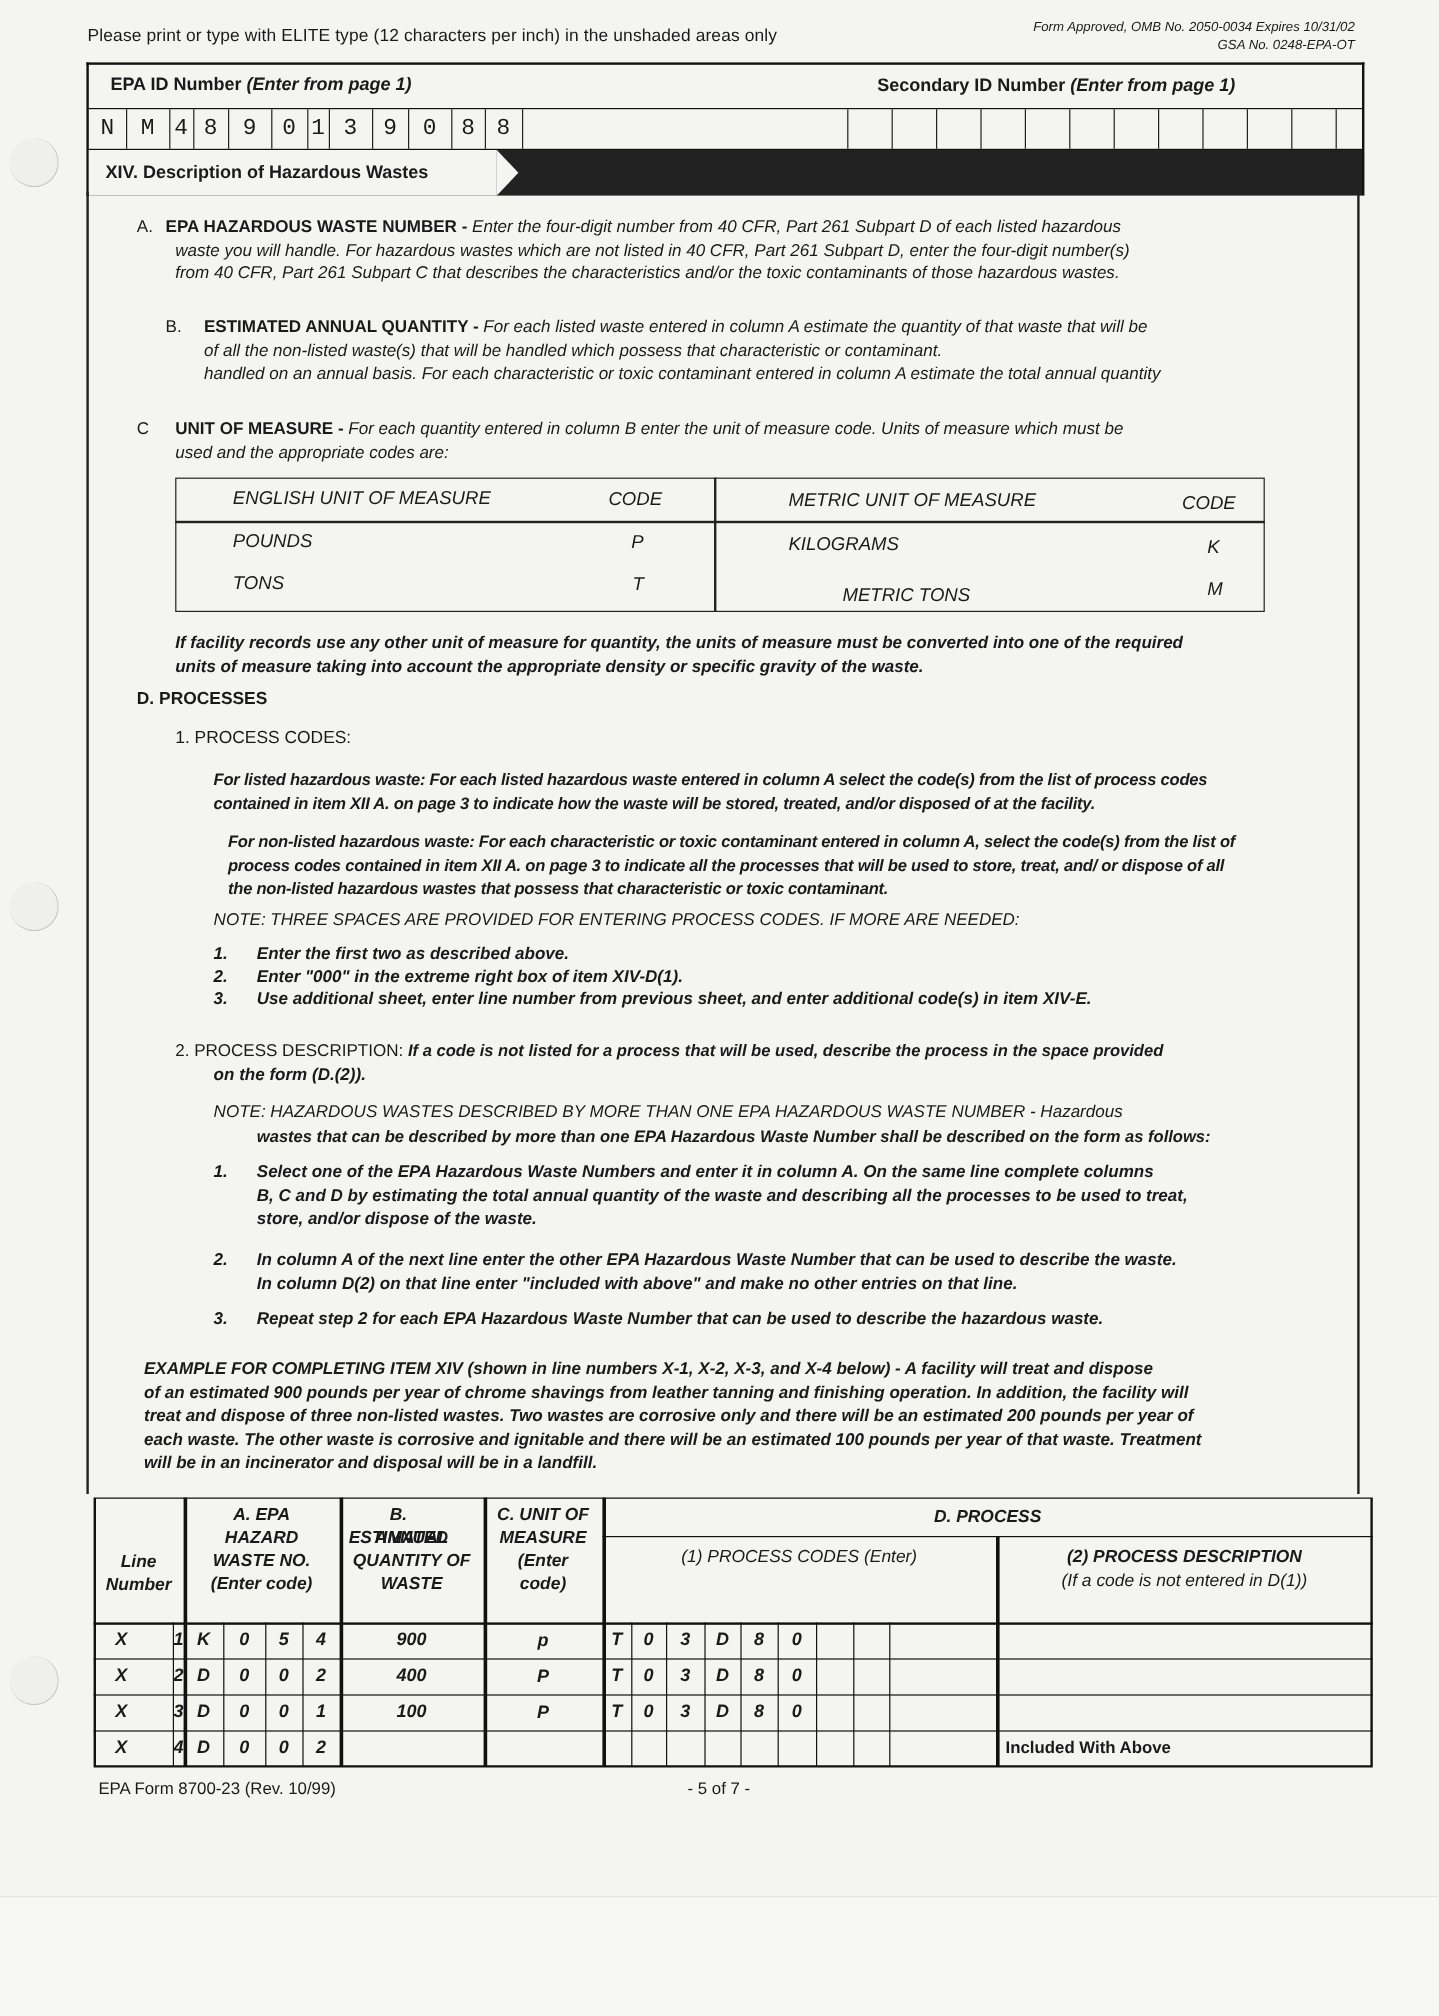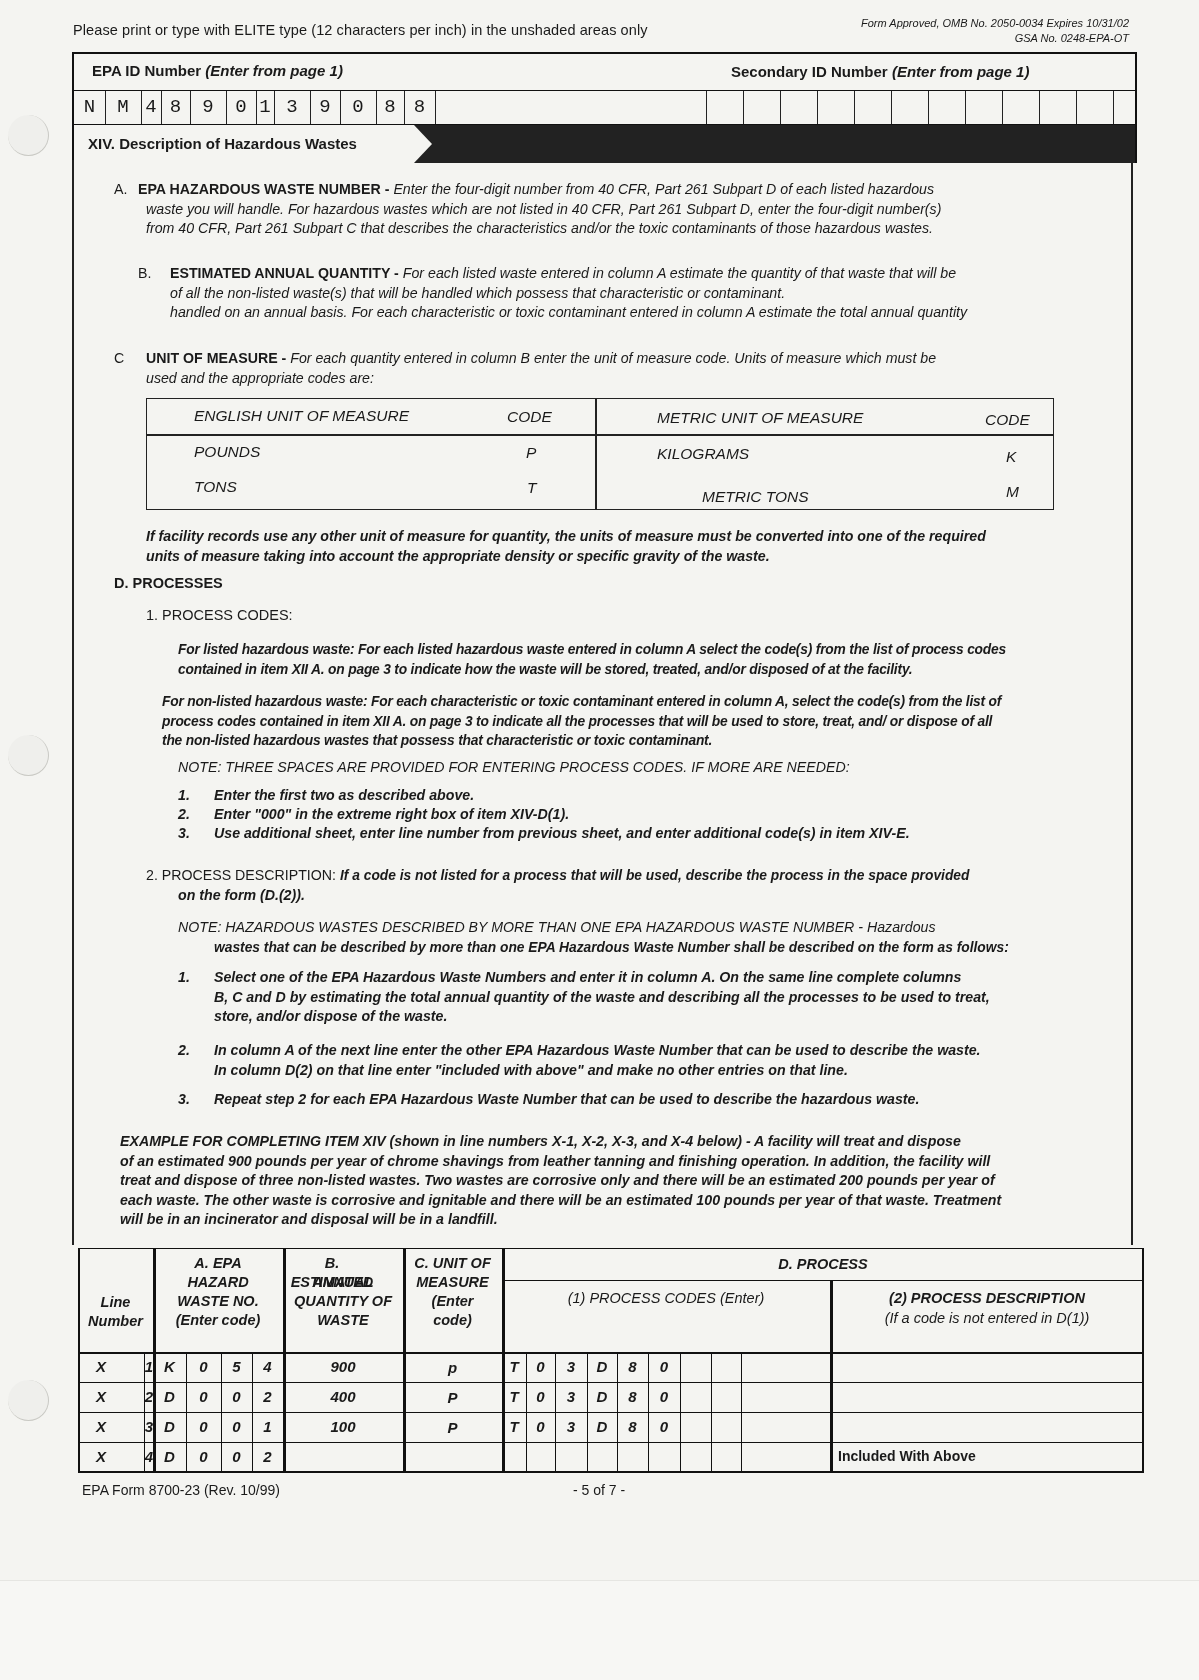--- a/index.html
+++ b/index.html
@@ -135,21 +135,21 @@
   <div><i class="it">If facility records use any other unit of measure for quantity, the units of measure must be converted into one of the required</i></div>
   <div><i class="it">units of measure taking into account the appropriate density or specific gravity of the waste.</i></div>
 </div>
 
 <div class="para" style="left:114px;top:574px;font-weight:bold;font-size:14.5px;">D.  PROCESSES</div>
 <div class="para" style="left:146px;top:606px;font-size:14.5px;">1.  PROCESS CODES:</div>
 <div class="para" style="left:178px;top:640px;font-size:13.8px;letter-spacing:-0.2px;">
   <div class="it">For listed hazardous waste: For each listed hazardous waste entered in column A select the code(s) from the list of process codes</div>
   <div class="it">contained in item XII A. on page 3 to indicate how the waste will be stored, treated, and/or disposed of at the facility.</div>
 </div>
-<div class="para" style="left:162px;top:692px;font-size:13.8px;letter-spacing:-0.2px;">
+<div class="para" style="left:190px;top:692px;font-size:13.8px;letter-spacing:-0.2px;">
   <div class="it">For non-listed hazardous waste: For each characteristic or toxic contaminant entered in column A, select the code(s) from the list of</div>
   <div class="it">process codes contained in item XII A. on page 3 to indicate all the processes that will be used to store, treat, and/ or dispose of all</div>
   <div class="it">the non-listed hazardous wastes that possess that characteristic or toxic contaminant.</div>
 </div>
 <div class="para" style="left:178px;top:758px;font-size:14.2px;"><i>NOTE: THREE SPACES ARE PROVIDED FOR ENTERING PROCESS CODES.  IF MORE ARE NEEDED:</i></div>
 <div class="para" style="left:178px;top:786px;font-size:14.2px;line-height:19px;">
   <div><span style="display:inline-block;width:36px;" class="it">1.</span><span class="it">Enter the first two as described above.</span></div>
   <div><span style="display:inline-block;width:36px;" class="it">2.</span><span class="it">Enter "000" in the extreme right box of item XIV-D(1).</span></div>
   <div><span style="display:inline-block;width:36px;" class="it">3.</span><span class="it">Use additional sheet, enter line number from previous sheet, and enter additional code(s) in item XIV-E.</span></div>
 </div>

